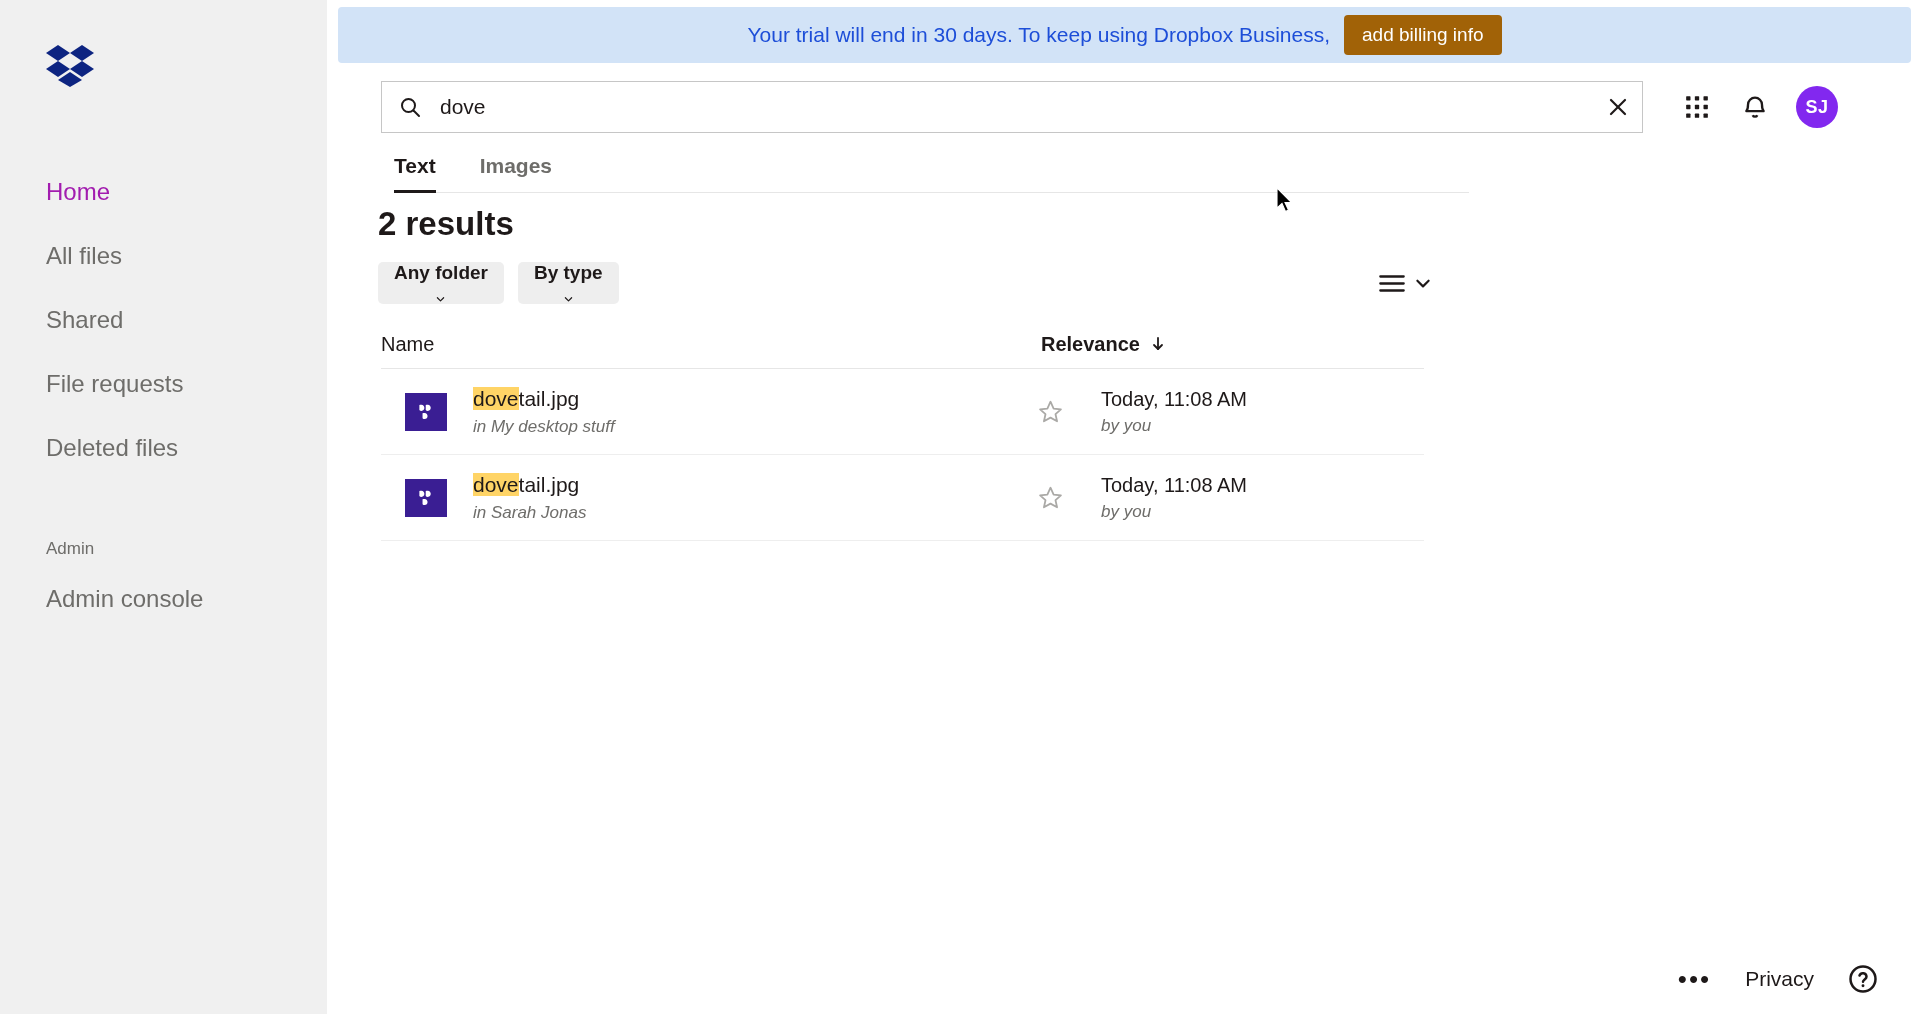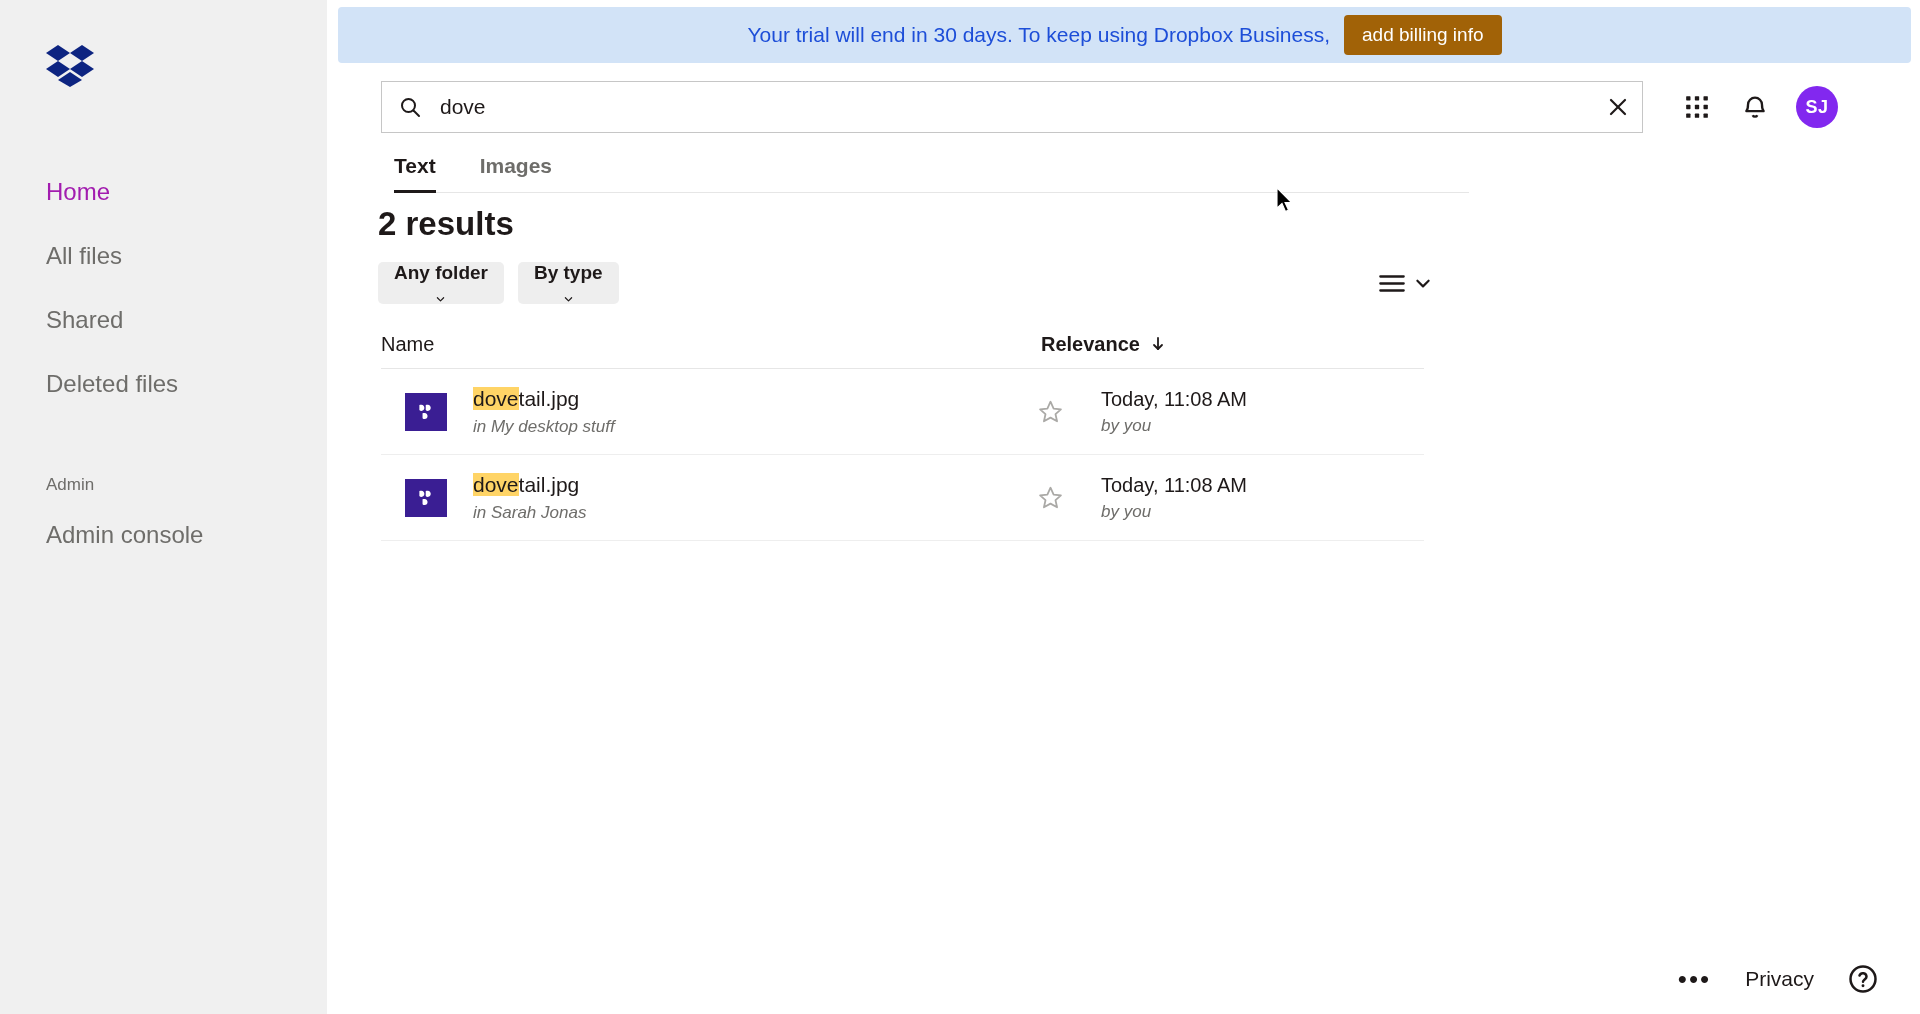--- a/index.html
+++ b/index.html
@@ -359,20 +359,21 @@
         <polygon points="36,16 24,24 36,32 48,24"></polygon>
         <polygon points="24,27 12,35 24,42 36,35"></polygon>
       </g>
     </svg>
   </div>
 
   <nav class="nav">
     <a class="nav-item active">Home</a>
     <a class="nav-item">All files</a>
     <a class="nav-item">Shared</a>
+    <a class="nav-item">File requests</a>
     <a class="nav-item">Deleted files</a>
 
     <div class="nav-section-label">Admin</div>
     <a class="nav-item">Admin console</a>
   </nav>
 </div>
 
 <div class="banner">
   <span class="banner-text">Your trial will end in 30 days. To keep using Dropbox Business,</span>
   <button class="banner-btn">add billing info</button>

